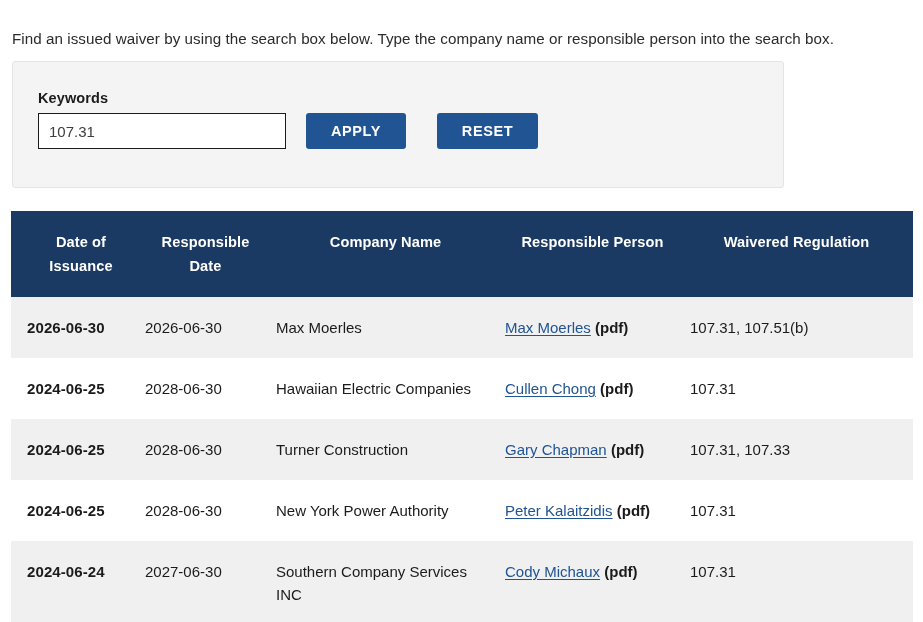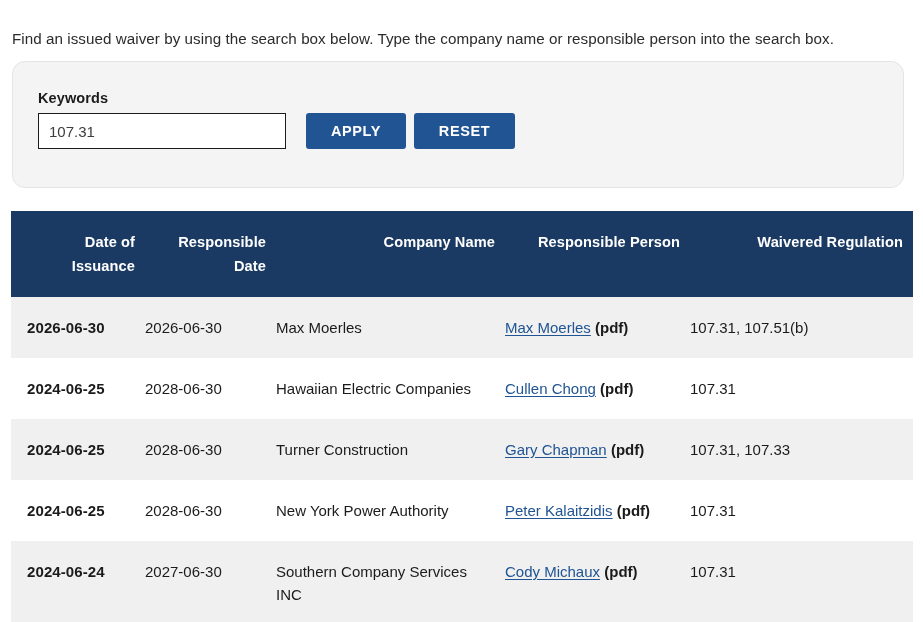--- a/index.html
+++ b/index.html
@@ -34,26 +34,26 @@
     line-height: 21px;
     color: #2b2b2b;
     letter-spacing: 0.05px;
   }
 
   
   .filter-panel {
     position: absolute;
     left: 12px;
     top: 61px;
-    width: 892px;
+    width: 772px;
     height: 127px;
     box-sizing: border-box;
     background: #f4f4f4;
     border: 1px solid #e4e4e4;
-    border-radius: 13px;
+    border-radius: 3px;
   }
 
   .filter-inner {
     position: absolute;
     left: 25px;
     top: 28px;
   }
 
   .field-label {
     font-size: 14.5px;
@@ -91,21 +91,21 @@
     color: #ffffff;
     font-family: "Liberation Sans", sans-serif;
     font-size: 14.5px;
     font-weight: bold;
     letter-spacing: 0.6px;
     cursor: pointer;
     padding: 0 22px;
     line-height: 36px;
   }
   .btn-apply { margin-left: 20px; width: 100px; }
-  .btn-reset { margin-left: 8px; width: 101px; }
+  .btn-reset { margin-left: 31px; width: 101px; }
 
   
   .table-wrap {
     position: absolute;
     left: 11px;
     top: 211px;
     width: 902px;
   }
 
   table.results {
@@ -113,21 +113,21 @@
     border-collapse: collapse;
     table-layout: fixed;
     font-size: 15px;
   }
 
   table.results thead th {
     background: #1a3a63;
     color: #ffffff;
     font-weight: bold;
     font-size: 14.6px;
-    text-align: right;
+    text-align: center;
     vertical-align: top;
     padding: 19px 10px 19px 0;
     line-height: 24px;
     letter-spacing: 0.1px;
   }
   table.results thead th:first-child { padding-left: 16px; }
 
   table.results tbody td {
     padding: 19px 10px 19px 0;
     vertical-align: top;

